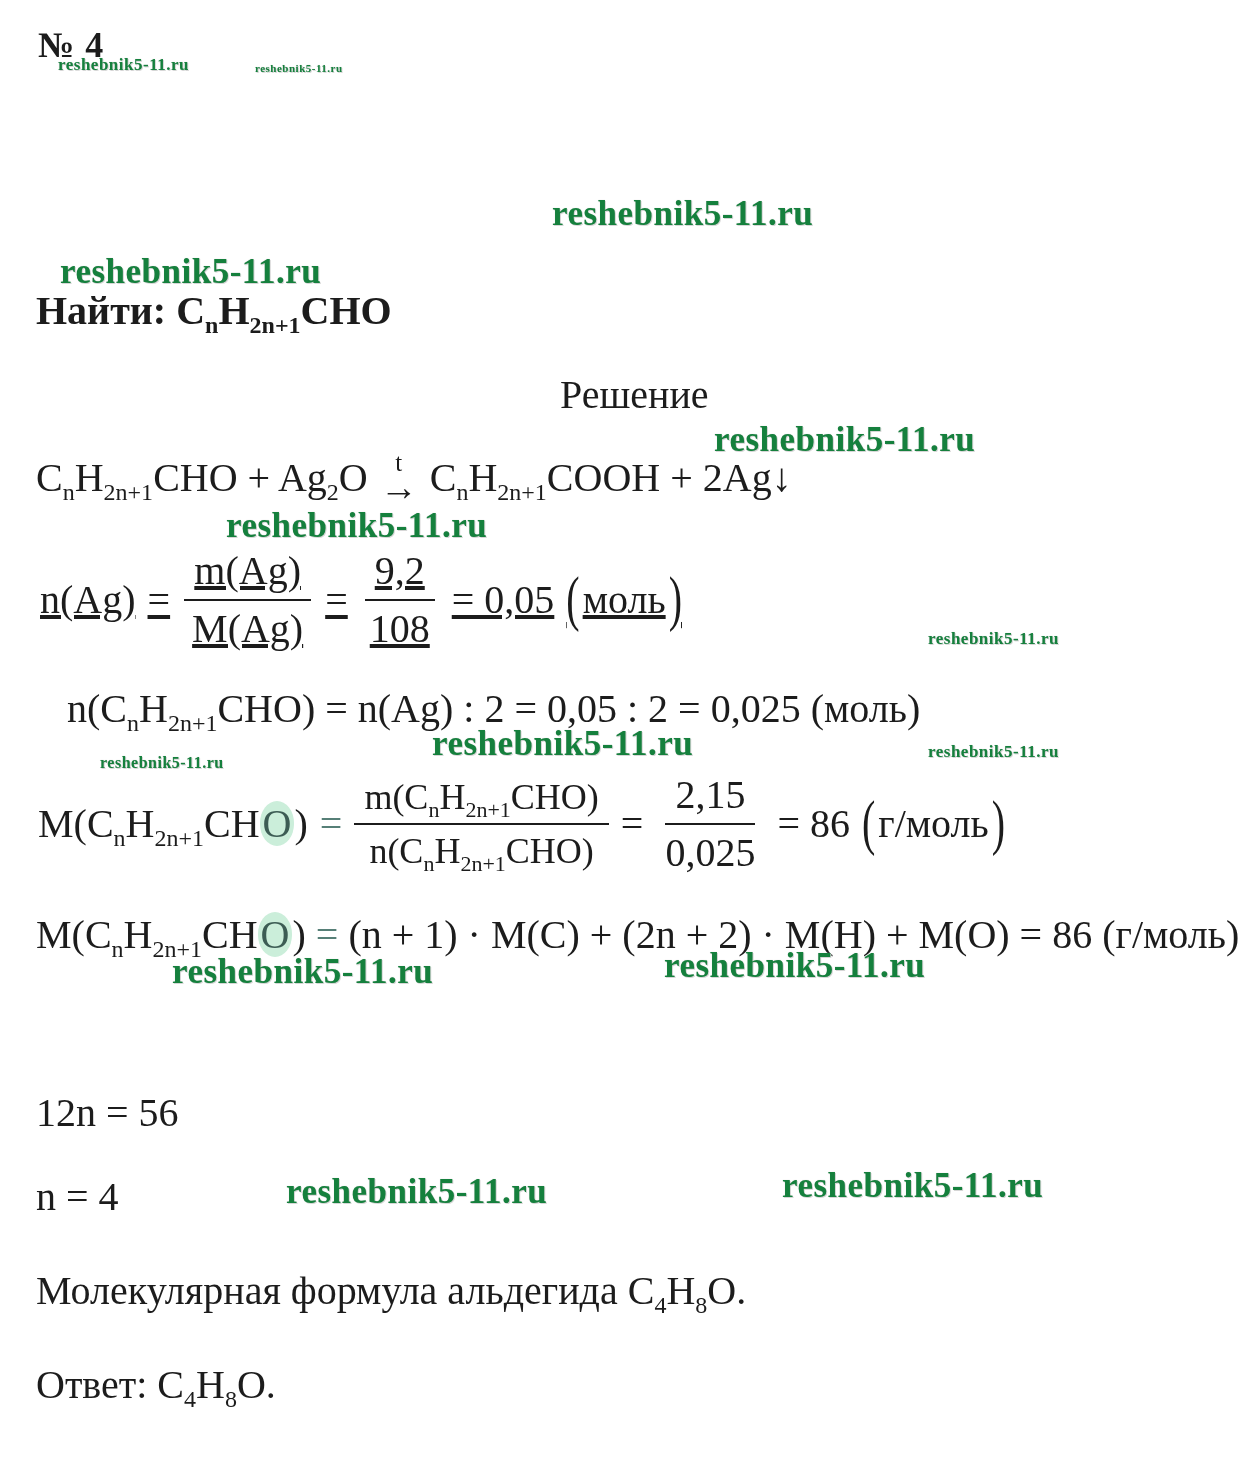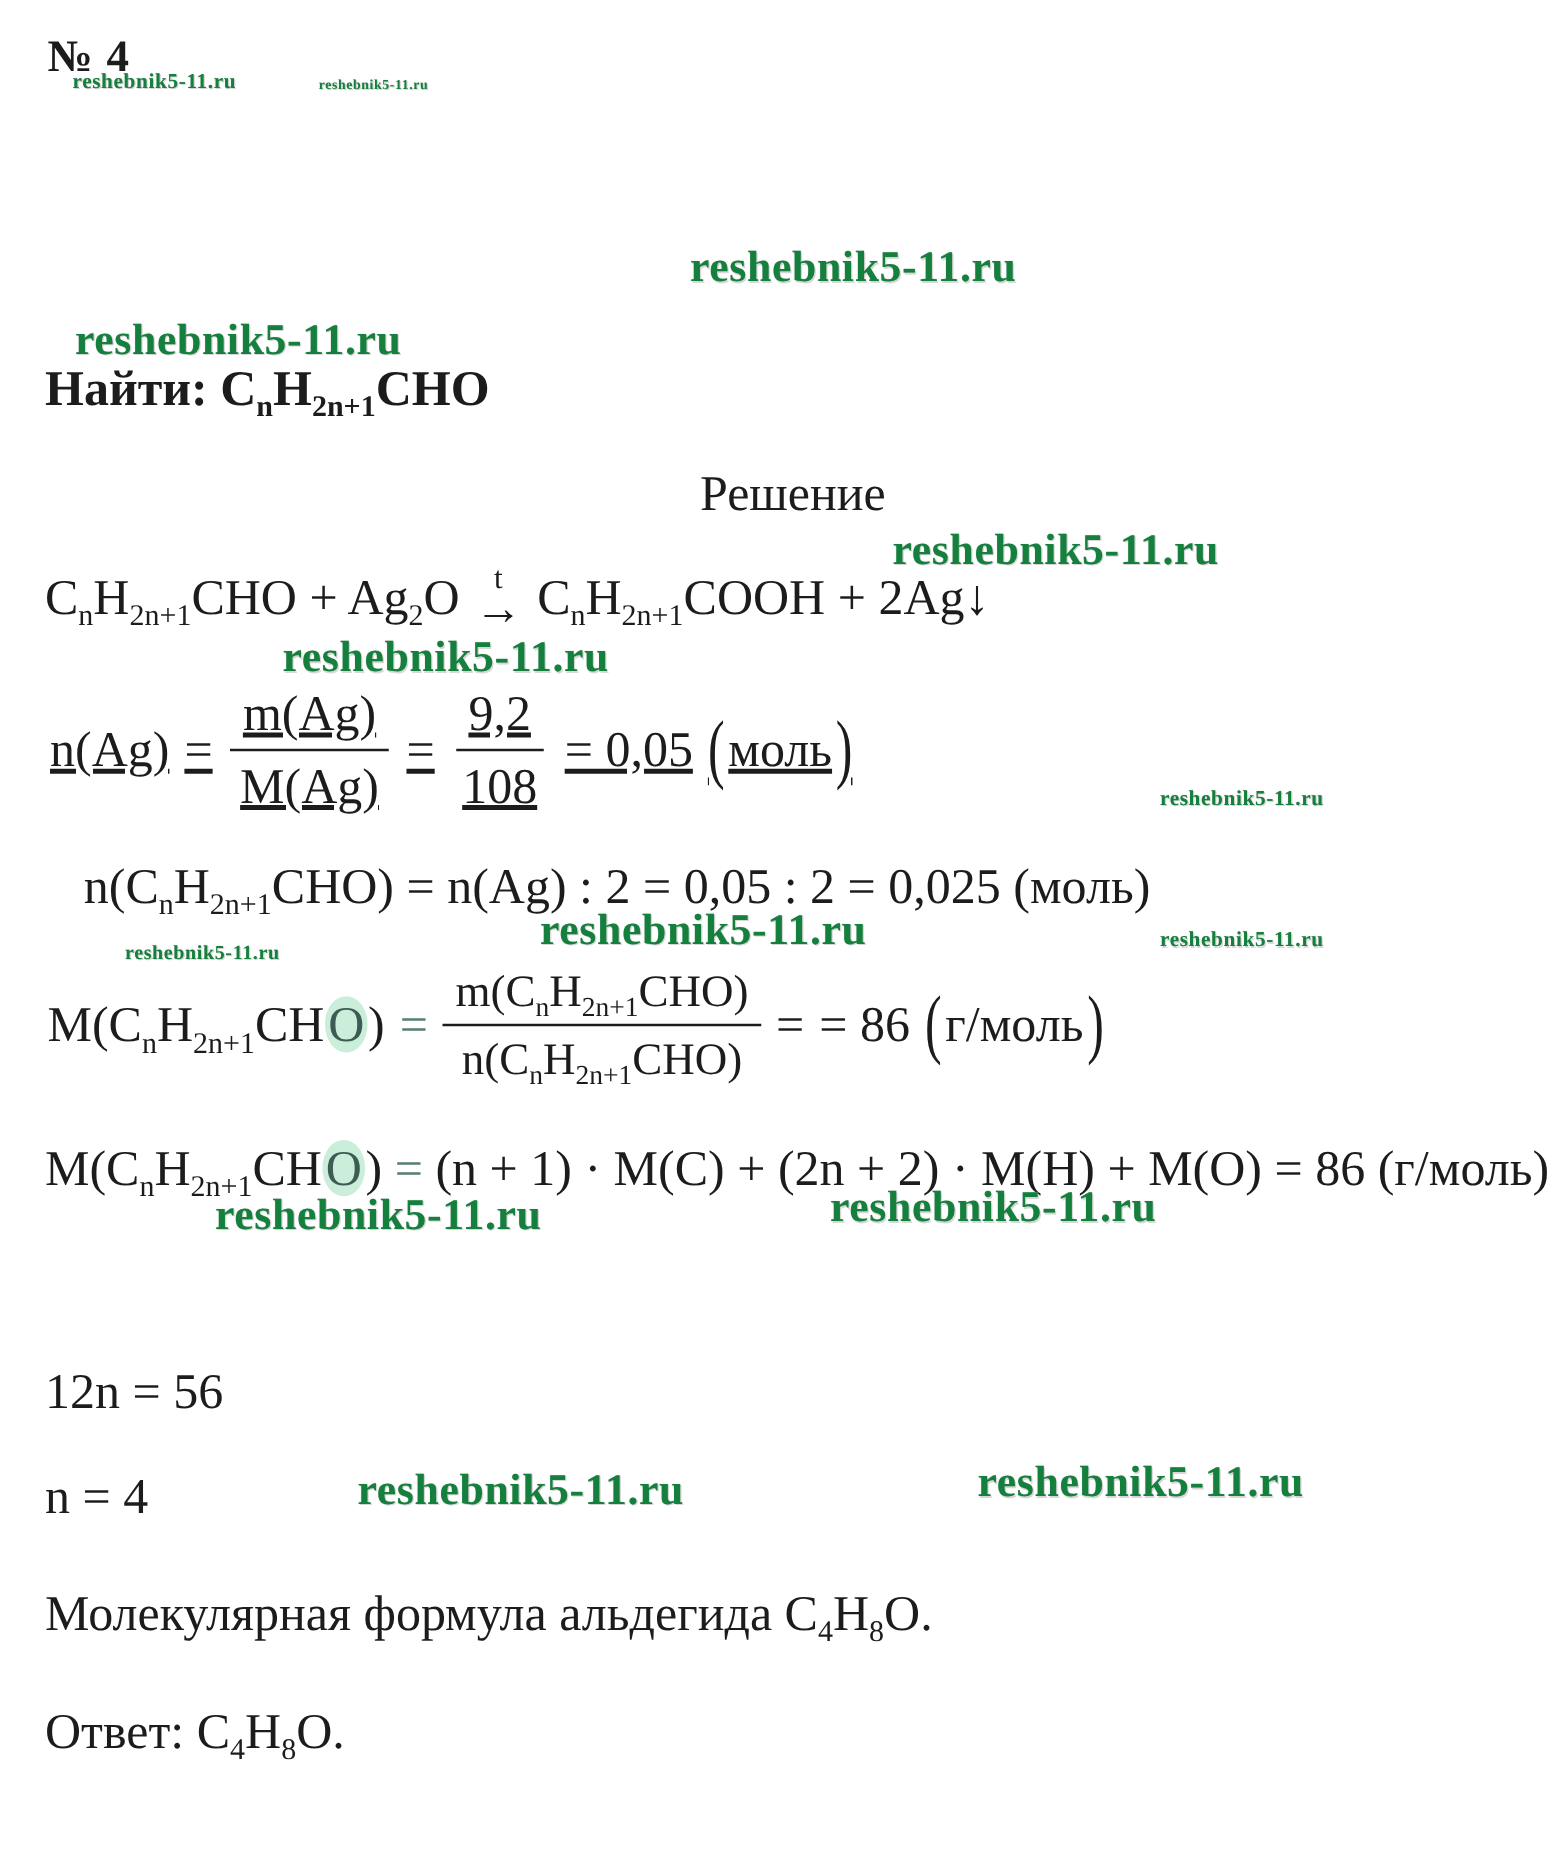--- a/index.html
+++ b/index.html
@@ -110,20 +110,24 @@
   <div class="abs wm wm-sm" style="left:100px; top:754px;">reshebnik5-11.ru</div>
 
   <div class="abs row" style="left:38px; top:772px;">
     <span class="txt"><span>M(C</span><sub>n</sub><span>H</span><sub>2n+1</sub><span>CH</span><span class="oh">O</span><span>)</span></span>
     <span class="txt teal">=</span>
     <span class="frac frac-sm">
       <span class="fnum"><span>m(C</span><sub>n</sub><span>H</span><sub>2n+1</sub><span>CHO)</span></span>
       <span class="fden"><span>n(C</span><sub>n</sub><span>H</span><sub>2n+1</sub><span>CHO)</span></span>
     </span>
     <span class="txt">=</span>
+    <span class="frac txt">
+      <span class="fnum">2,15</span>
+      <span class="fden">0,025</span>
+    </span>
     <span class="txt">= 86</span>
     <span class="unit txt">
       <span class="tp">(</span>
       <span>г/моль</span>
       <span class="tp">)</span>
     </span>
   </div>
 
   <div class="abs txt" style="left:36px; top:912px;"><span>M(C</span><sub>n</sub><span>H</span><sub>2n+1</sub><span>CH</span><span class="oh">O</span><span>)</span> <span class="teal">=</span> <span>(n + 1) · M(C) + (2n + 2) · M(H) + M(O) = 86 (г/моль)</span></div>
 

